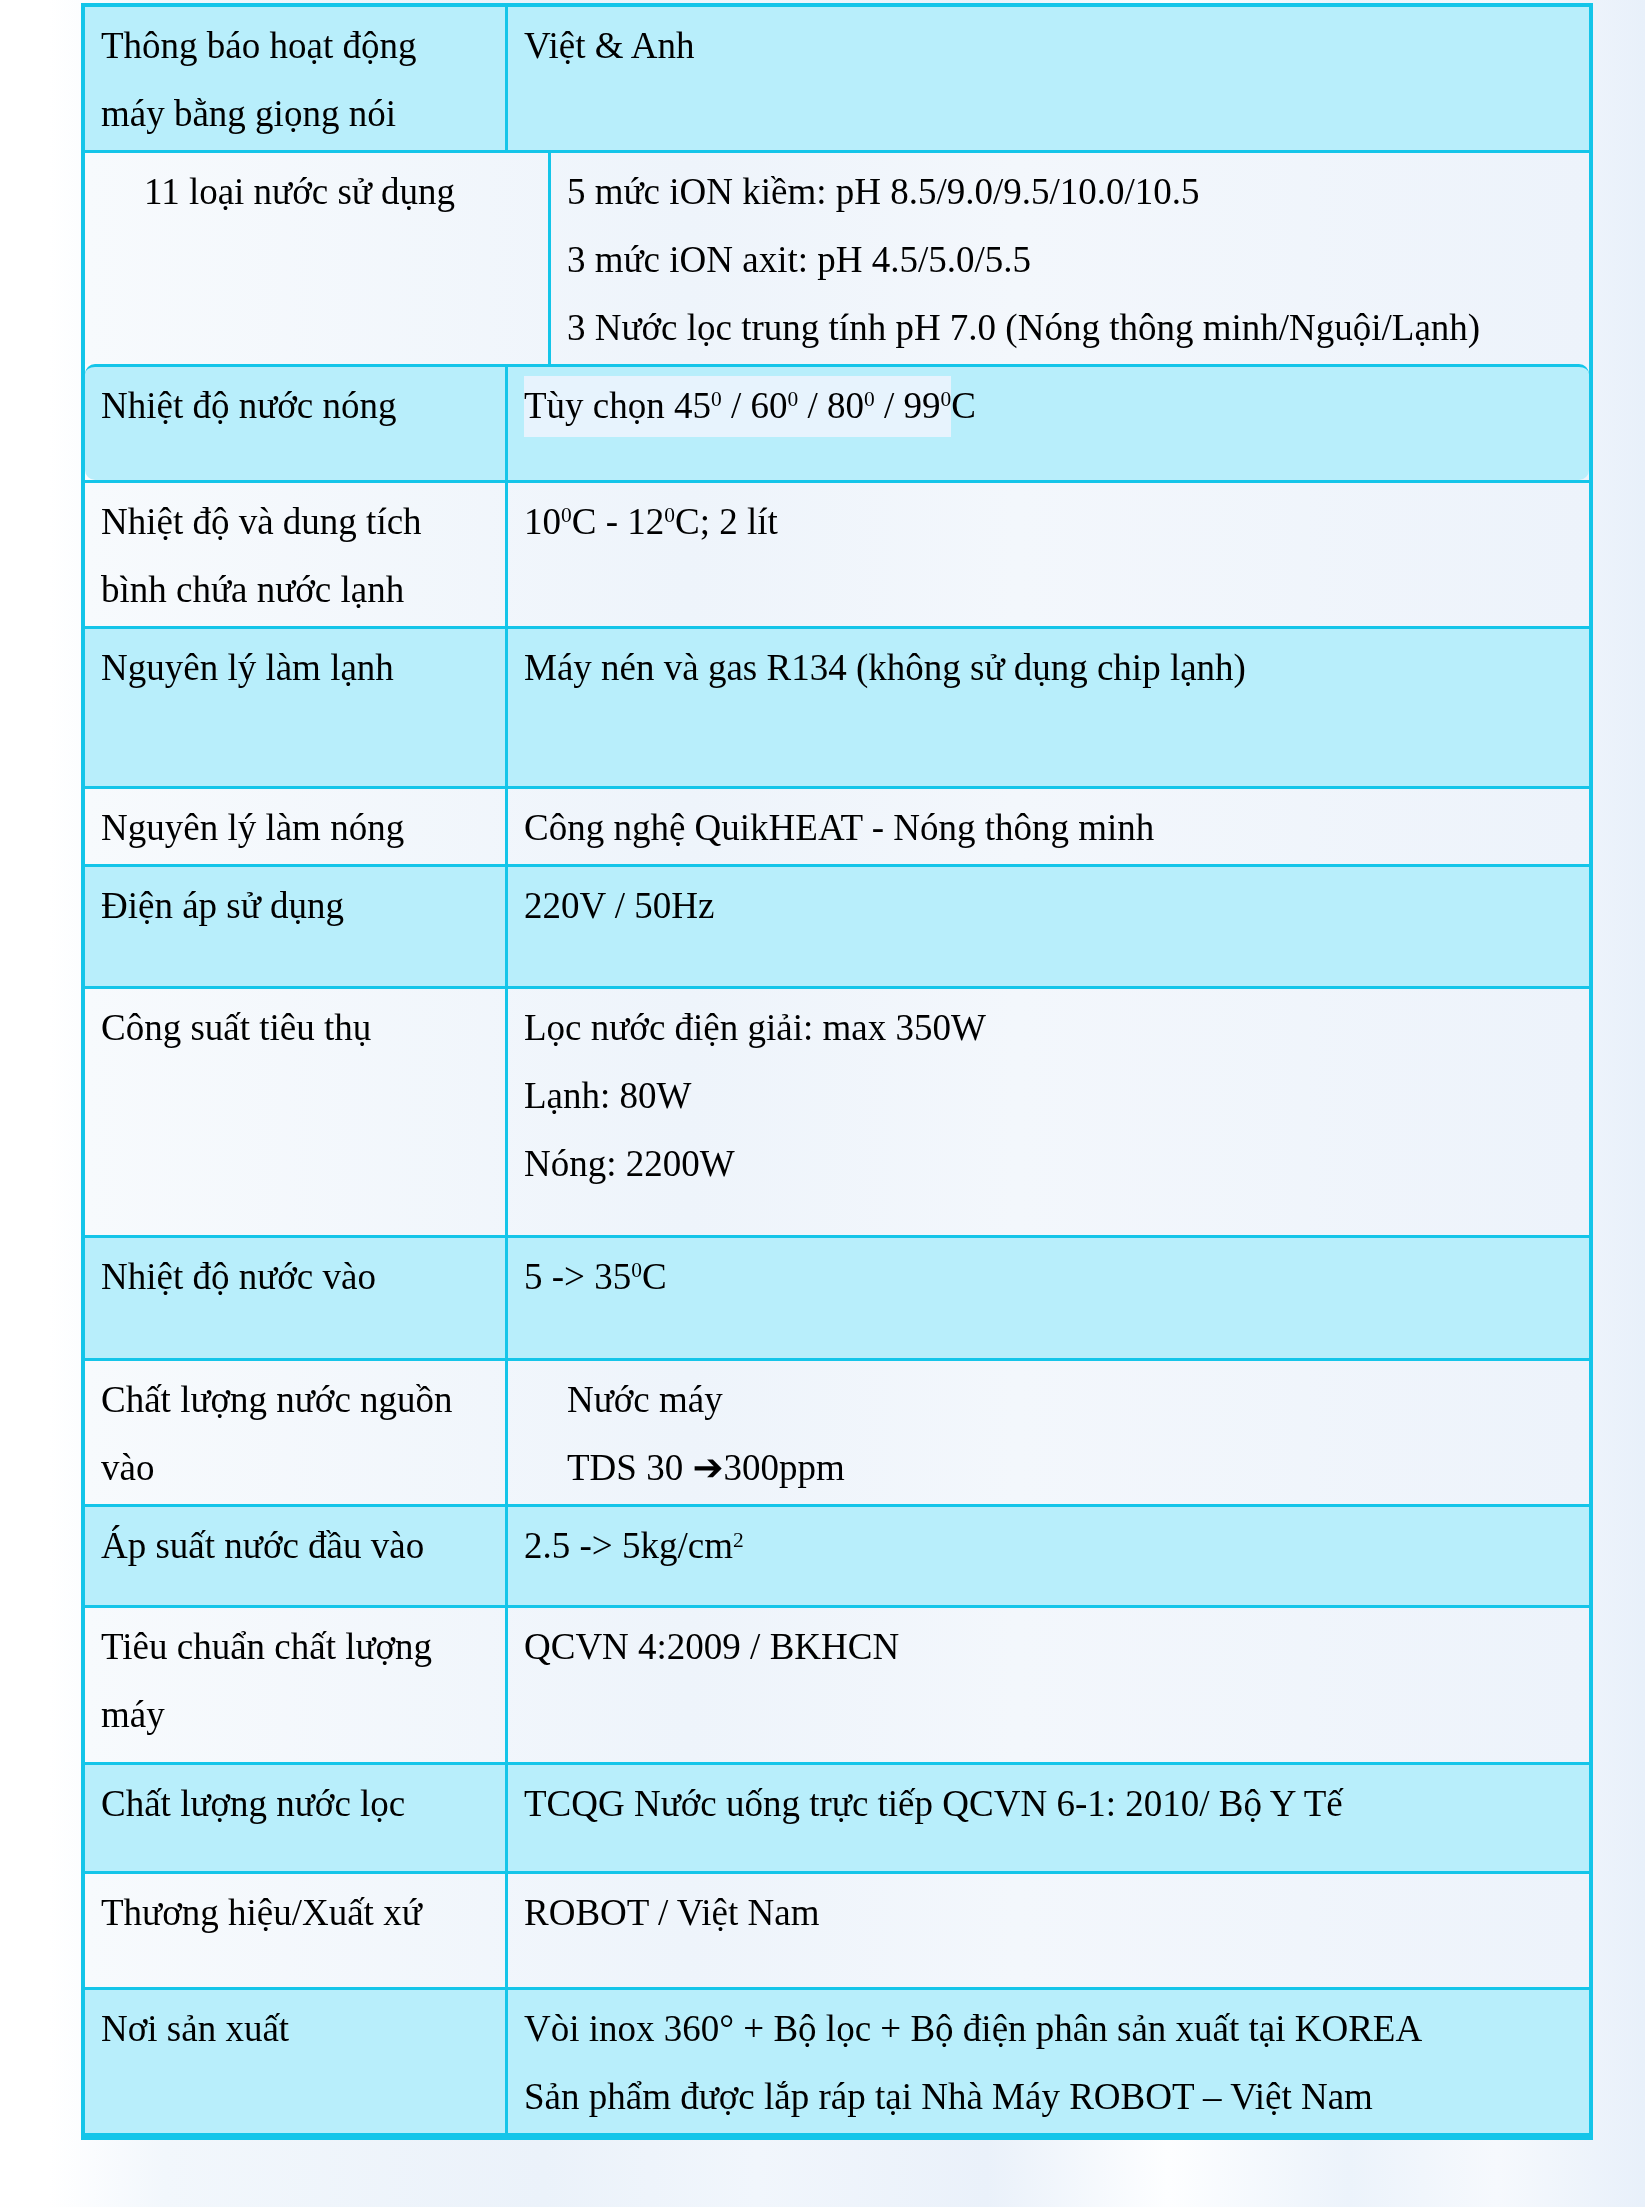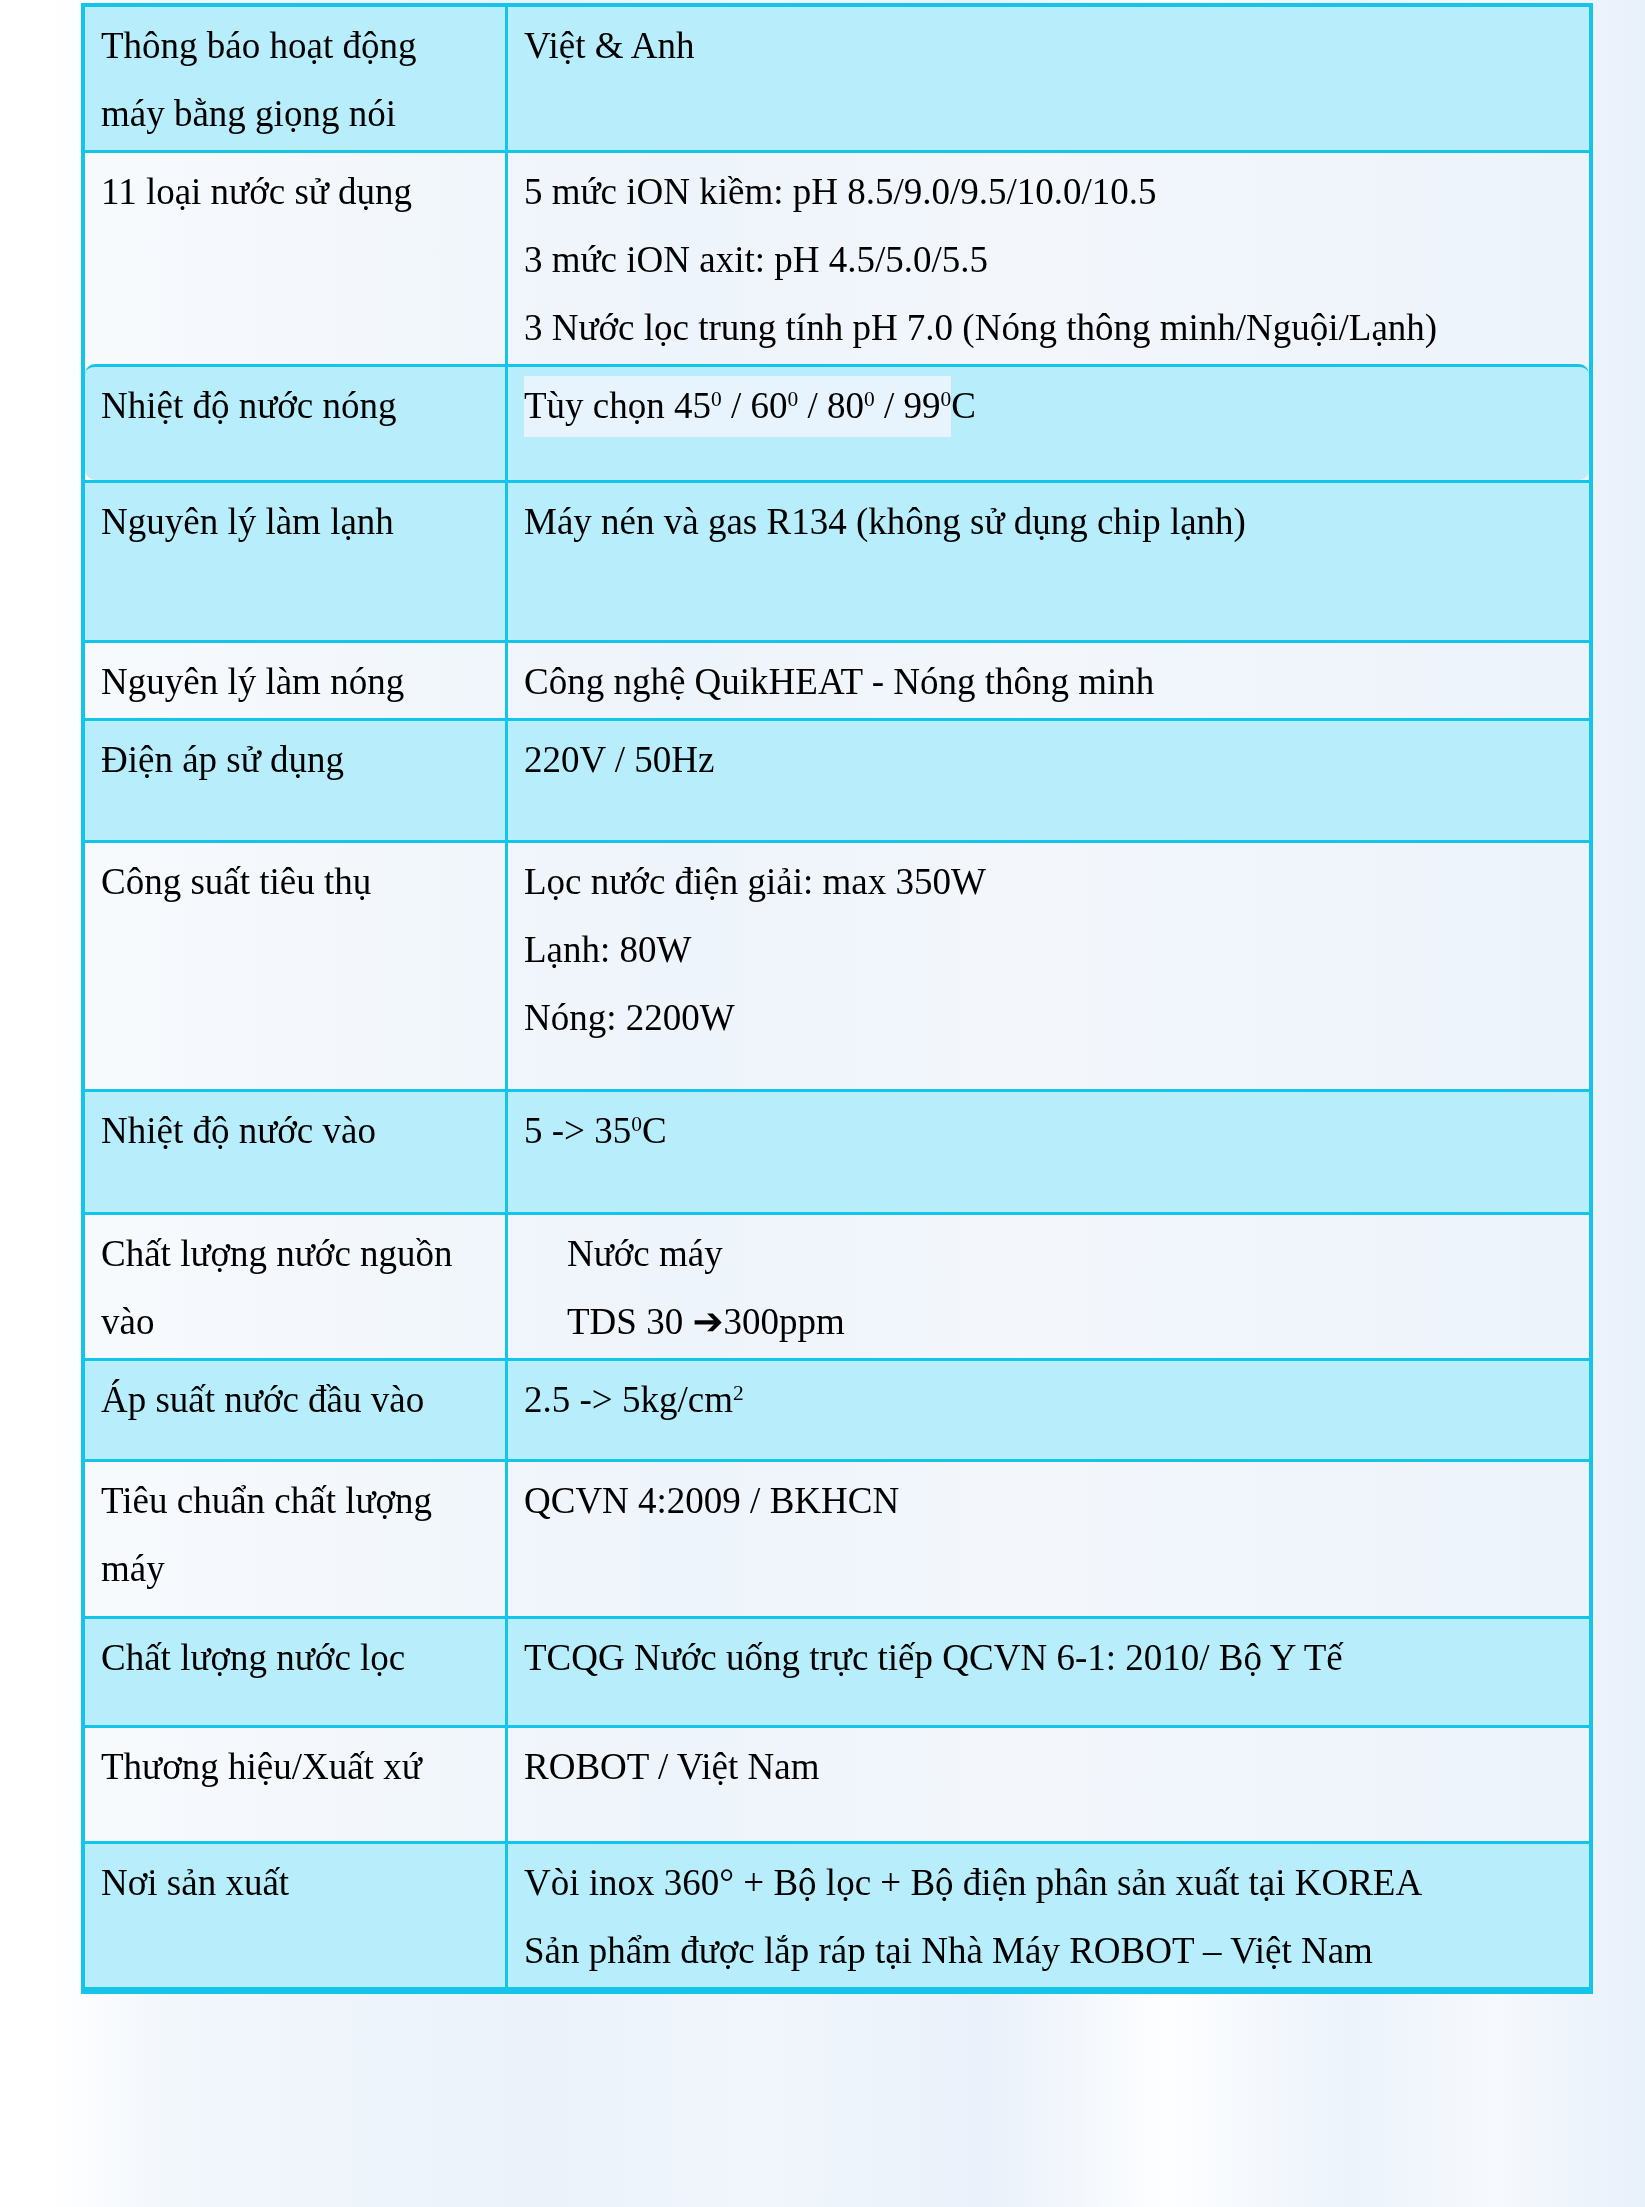--- a/index.html
+++ b/index.html
@@ -40,32 +40,39 @@
 <body>
 
 <div class="spec-table">
     <div class="row cyan" style="min-height: 129px;">
       <div class="cell label">Thông báo hoạt động
 máy bằng giọng nói</div>
       <div class="cell value">
         <div class="line"><span>Việt &amp; Anh</span></div>
       </div>
     </div>
-    <div class="row light" style="min-height: 206px;">
+    <div class="row light" style="min-height: 206px; padding-left: 43px;">
       <div class="cell label">11 loại nước sử dụng</div>
       <div class="cell value">
         <div class="line"><span>5 mức iON kiềm: pH 8.5/9.0/9.5/10.0/10.5</span></div>
         <div class="line"><span>3 mức iON axit: pH 4.5/5.0/5.5</span></div>
         <div class="line"><span>3 Nước lọc trung tính pH 7.0 (Nóng thông minh/Nguội/Lạnh)</span></div>
       </div>
     </div>
     <div class="row cyan" style="min-height: 113px; border-radius: 10px;">
       <div class="cell label">Nhiệt độ nước nóng</div>
       <div class="cell value">
         <div class="line"><span class="hl"><span>Tùy chọn 45</span><sup>0</sup><span> / 60</span><sup>0</sup><span> / 80</span><sup>0</sup><span> / 99</span><sup>0</sup></span><span>C</span></div>
+      </div>
+    </div>
+    <div class="row light" style="min-height: 143px;">
+      <div class="cell label">Nhiệt độ và dung tích
+bình chứa nước lạnh</div>
+      <div class="cell value">
+        <div class="line"><span>10</span><sup>0</sup><span>C - 12</span><sup>0</sup><span>C; 2 lít</span></div>
       </div>
     </div>
     <div class="row cyan" style="min-height: 157px;">
       <div class="cell label">Nguyên lý làm lạnh</div>
       <div class="cell value">
         <div class="line"><span>Máy nén và gas R134 (không sử dụng chip lạnh)</span></div>
       </div>
     </div>
     <div class="row light" style="min-height: 67px;">
       <div class="cell label">Nguyên lý làm nóng</div>

